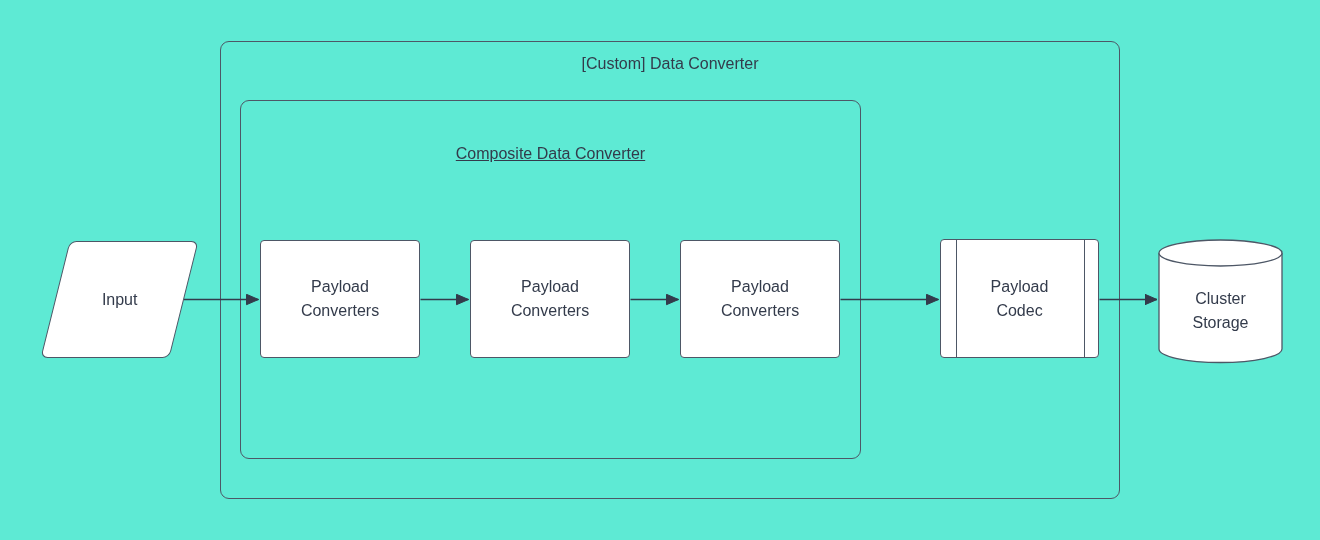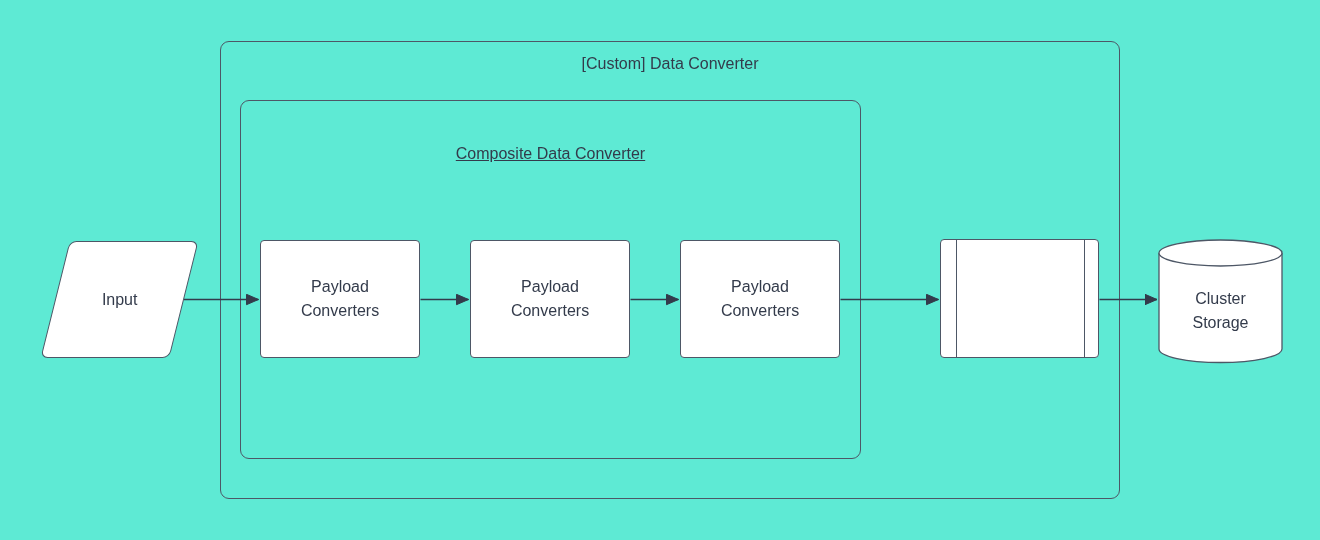--- a/index.html
+++ b/index.html
@@ -130,20 +130,21 @@
   <div class="node node-p2">
     <div class="node-label">Payload Converters</div>
   </div>
   <div class="node node-p3">
     <div class="node-label">Payload Converters</div>
   </div>
 
   <div class="node node-codec">
     <div class="codec-bar codec-bar-left"></div>
     <div class="codec-bar codec-bar-right"></div>
+    <div class="node-label">Payload Codec</div>
   </div>
 
   <div class="node-cylinder">
     <svg width="125" height="125" viewBox="0 0 125 125">
       <path d="M1 14 L1 110 A61.5 13.5 0 0 0 124 110 L124 14" fill="#ffffff" stroke="#4d5766" stroke-width="1.3"></path>
       <ellipse cx="62.5" cy="14" rx="61.5" ry="13" fill="#ffffff" stroke="#4d5766" stroke-width="1.3"></ellipse>
     </svg>
     <div class="cylinder-label">
       <div class="node-label">Cluster Storage</div>
     </div>

